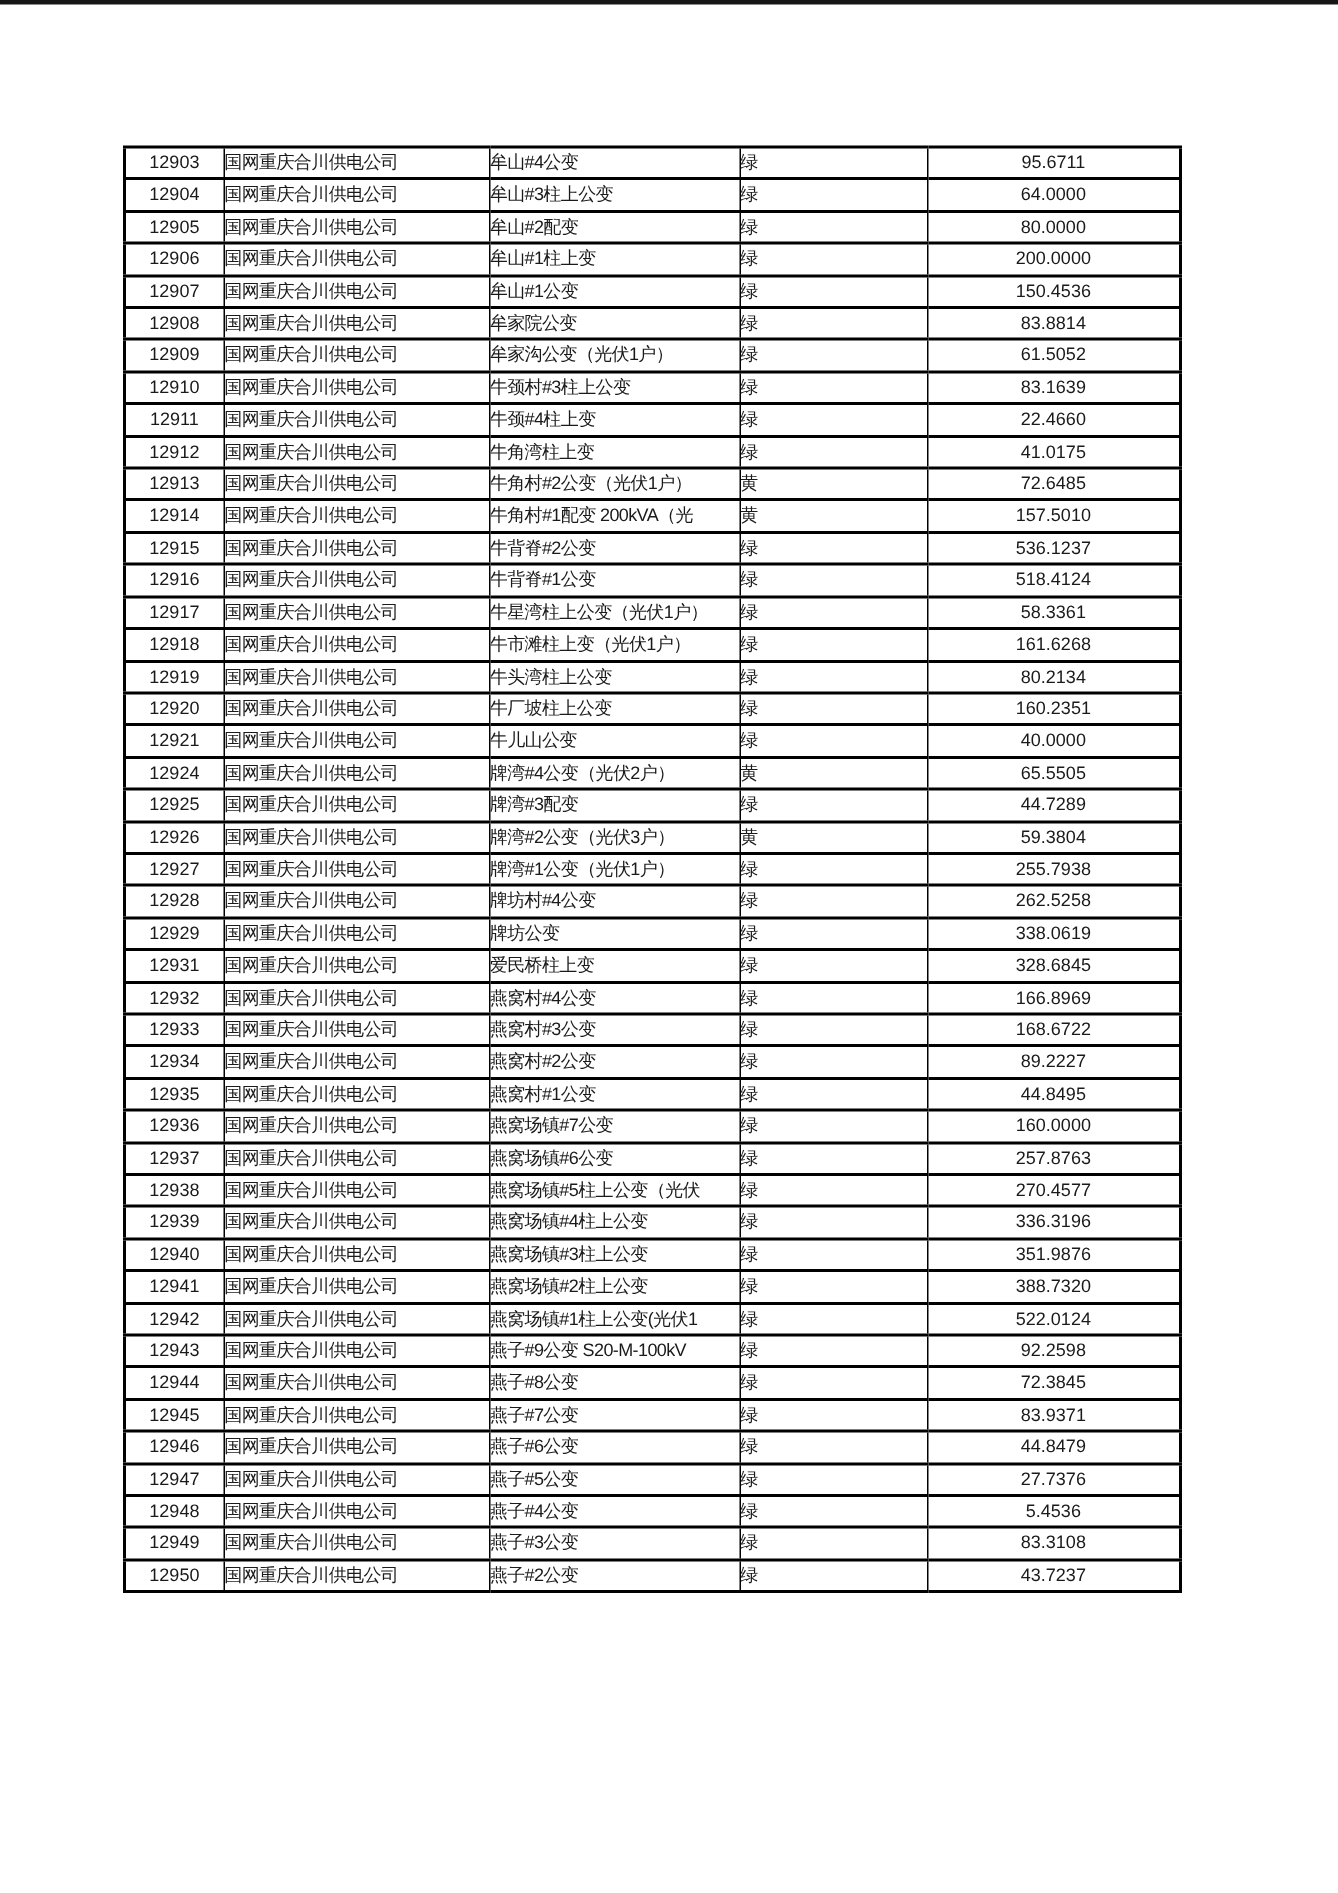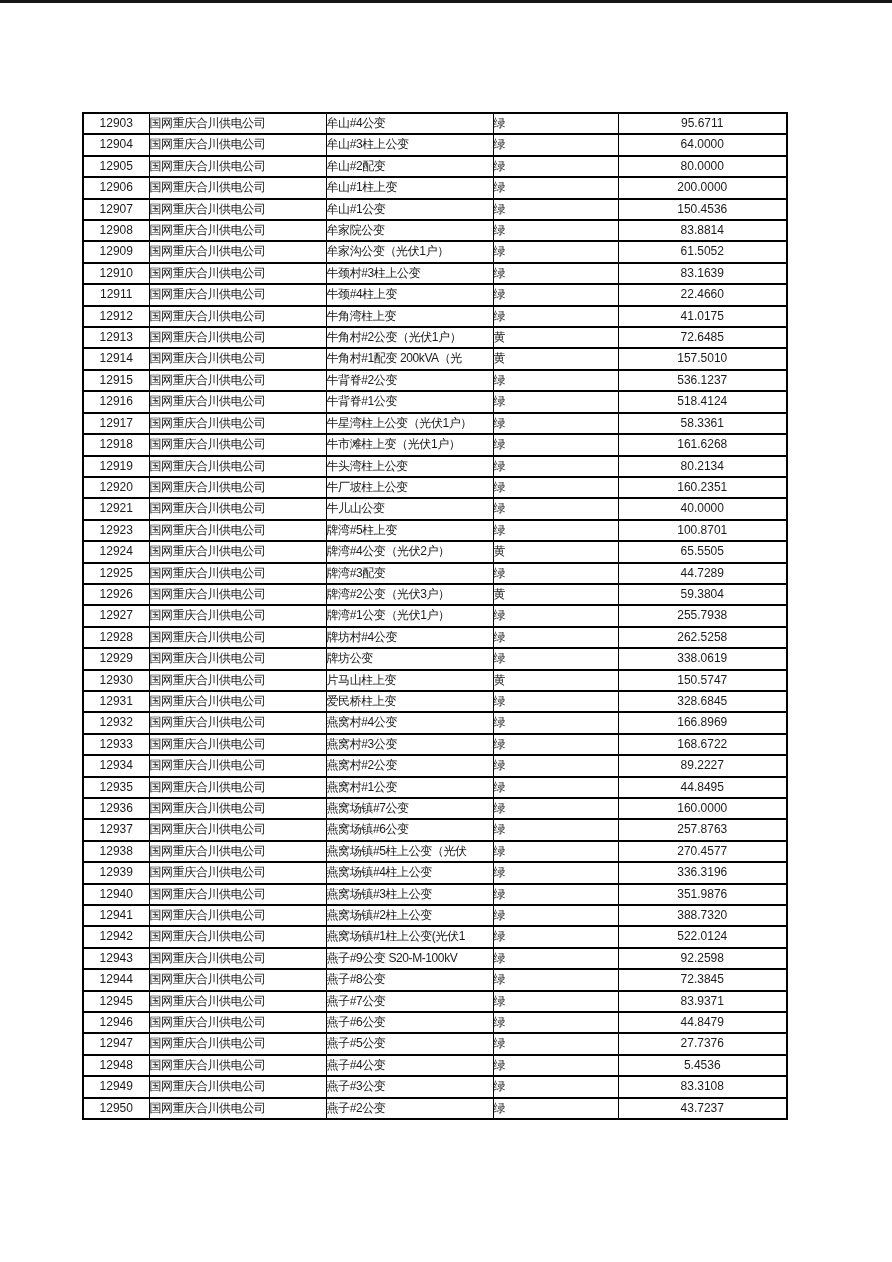--- a/index.html
+++ b/index.html
@@ -22,21 +22,21 @@
     position: absolute;
     top: 0;
     left: 0;
     width: 892px;
     height: 3px;
     background: #161616;
   }
   .table-wrap {
     position: absolute;
     left: 82px;
-    top: 112px;
+    top: 97px;
     width: 704px;
   }
   table.grid {
     border-collapse: collapse;
     table-layout: fixed;
     width: 704px;
     border: 2px solid #000;
   }
   table.grid td {
     border: 1px solid #000;
@@ -199,27 +199,20 @@
       <td class="c-value">160.2351</td>
     </tr>
           <tr>
       <td class="c-no">12921</td>
       <td class="c-company">国网重庆合川供电公司</td>
       <td class="c-device">牛儿山公变</td>
       <td class="c-status">绿</td>
       <td class="c-value">40.0000</td>
     </tr>
           <tr>
-      <td class="c-no">12923</td>
-      <td class="c-company">国网重庆合川供电公司</td>
-      <td class="c-device">牌湾#5柱上变</td>
-      <td class="c-status">绿</td>
-      <td class="c-value">100.8701</td>
-    </tr>
-          <tr>
       <td class="c-no">12924</td>
       <td class="c-company">国网重庆合川供电公司</td>
       <td class="c-device">牌湾#4公变（光伏2户）</td>
       <td class="c-status">黄</td>
       <td class="c-value">65.5505</td>
     </tr>
           <tr>
       <td class="c-no">12925</td>
       <td class="c-company">国网重庆合川供电公司</td>
       <td class="c-device">牌湾#3配变</td>
@@ -246,27 +239,20 @@
       <td class="c-device">牌坊村#4公变</td>
       <td class="c-status">绿</td>
       <td class="c-value">262.5258</td>
     </tr>
           <tr>
       <td class="c-no">12929</td>
       <td class="c-company">国网重庆合川供电公司</td>
       <td class="c-device">牌坊公变</td>
       <td class="c-status">绿</td>
       <td class="c-value">338.0619</td>
-    </tr>
-          <tr>
-      <td class="c-no">12930</td>
-      <td class="c-company">国网重庆合川供电公司</td>
-      <td class="c-device">片马山柱上变</td>
-      <td class="c-status">黄</td>
-      <td class="c-value">150.5747</td>
     </tr>
           <tr>
       <td class="c-no">12931</td>
       <td class="c-company">国网重庆合川供电公司</td>
       <td class="c-device">爱民桥柱上变</td>
       <td class="c-status">绿</td>
       <td class="c-value">328.6845</td>
     </tr>
           <tr>
       <td class="c-no">12932</td>

